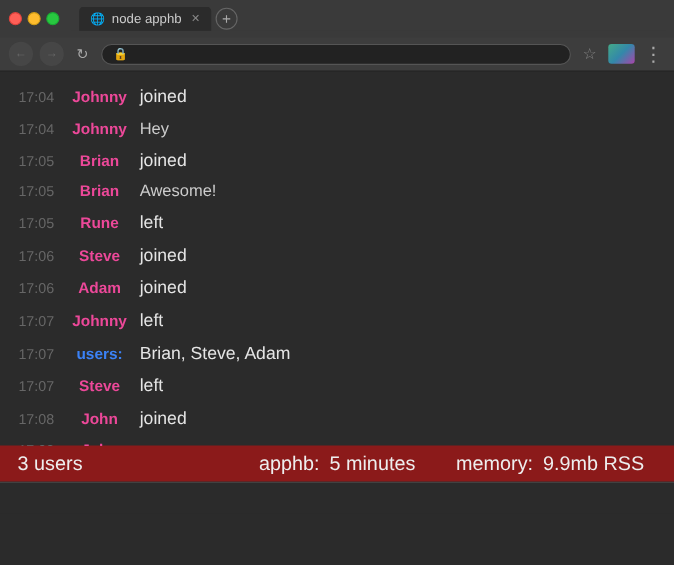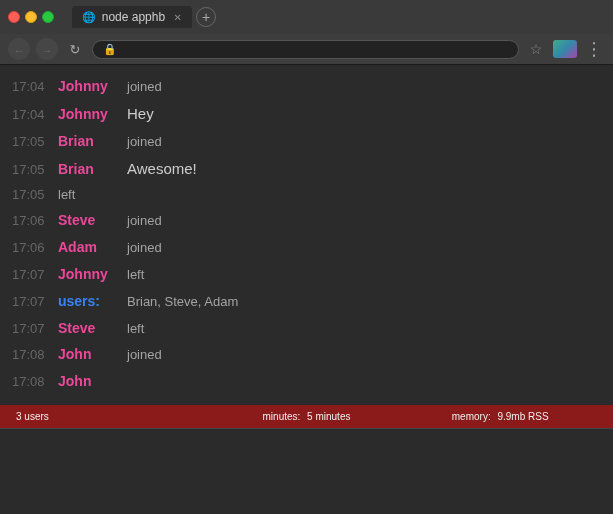--- a/index.html
+++ b/index.html
@@ -156,20 +156,21 @@
       overflow-y: auto;
       padding: 8px 12px;
     }
 
     .chat-message {
       display: flex;
       align-items: baseline;
       padding: 2px 0;
       line-height: 1.6;
       font-size: 14px;
+      text-align: center;
     }
 
     .timestamp {
       color: #666;
       font-size: 13px;
       min-width: 42px;
       margin-right: 4px;
     }
 
     .username {
@@ -183,38 +184,38 @@
       color: #aaa;
       font-size: 15px;
     }
 
     .message-text.chat-text {
       color: #ccc;
       font-weight: normal;
     }
 
     .system-text {
-      color: #a3a3a3;
-      font-size: 13px;
+      color: #e5e5e5;
+      font-size: 16px;
     }
 
     .users-label {
       color: #3b82f6;
       font-weight: bold;
     }
 
     
     .status-bar {
       background: #8b1a1a;
       color: #eee;
       padding: 6px 16px;
       display: flex;
       align-items: center;
       gap: 0;
-      font-size: 10px;
+      font-size: 18px;
     }
 
     .status-item {
       flex: 1;
       text-align: center;
     }
 
     .status-item:first-child {
       text-align: left;
     }
@@ -286,20 +287,21 @@
       <span class="username">Brian</span>
       <span class="system-text">joined</span>
     </div>
     <div class="chat-message">
       <span class="timestamp">17:05</span>
       <span class="username">Brian</span>
       <span class="message-text chat-text">Awesome!</span>
     </div>
     <div class="chat-message">
       <span class="timestamp">17:05</span>
+      <span class="username">Rune</span>
       <span class="system-text">left</span>
     </div>
     <div class="chat-message">
       <span class="timestamp">17:06</span>
       <span class="username">Steve</span>
       <span class="system-text">joined</span>
     </div>
     <div class="chat-message">
       <span class="timestamp">17:06</span>
       <span class="username">Adam</span>
@@ -327,21 +329,21 @@
     </div>
     <div class="chat-message">
       <span class="timestamp">17:08</span>
       <span class="username">John</span>
     </div>
   </div>
 
 <div class="status-bar">
   <div class="status-item">3 users</div>
   <div class="status-item">
-    <span>minutes:</span>
+    <span>apphb:</span>
     <span style="margin-left:4px;">5 minutes</span>
   </div>
   <div class="status-item">
     <span>memory:</span>
     <span style="margin-left:4px;">9.9mb RSS</span>
   </div>
 </div>
 
 <div class="input-area">
   <input class="chat-input" type="text" style="">

